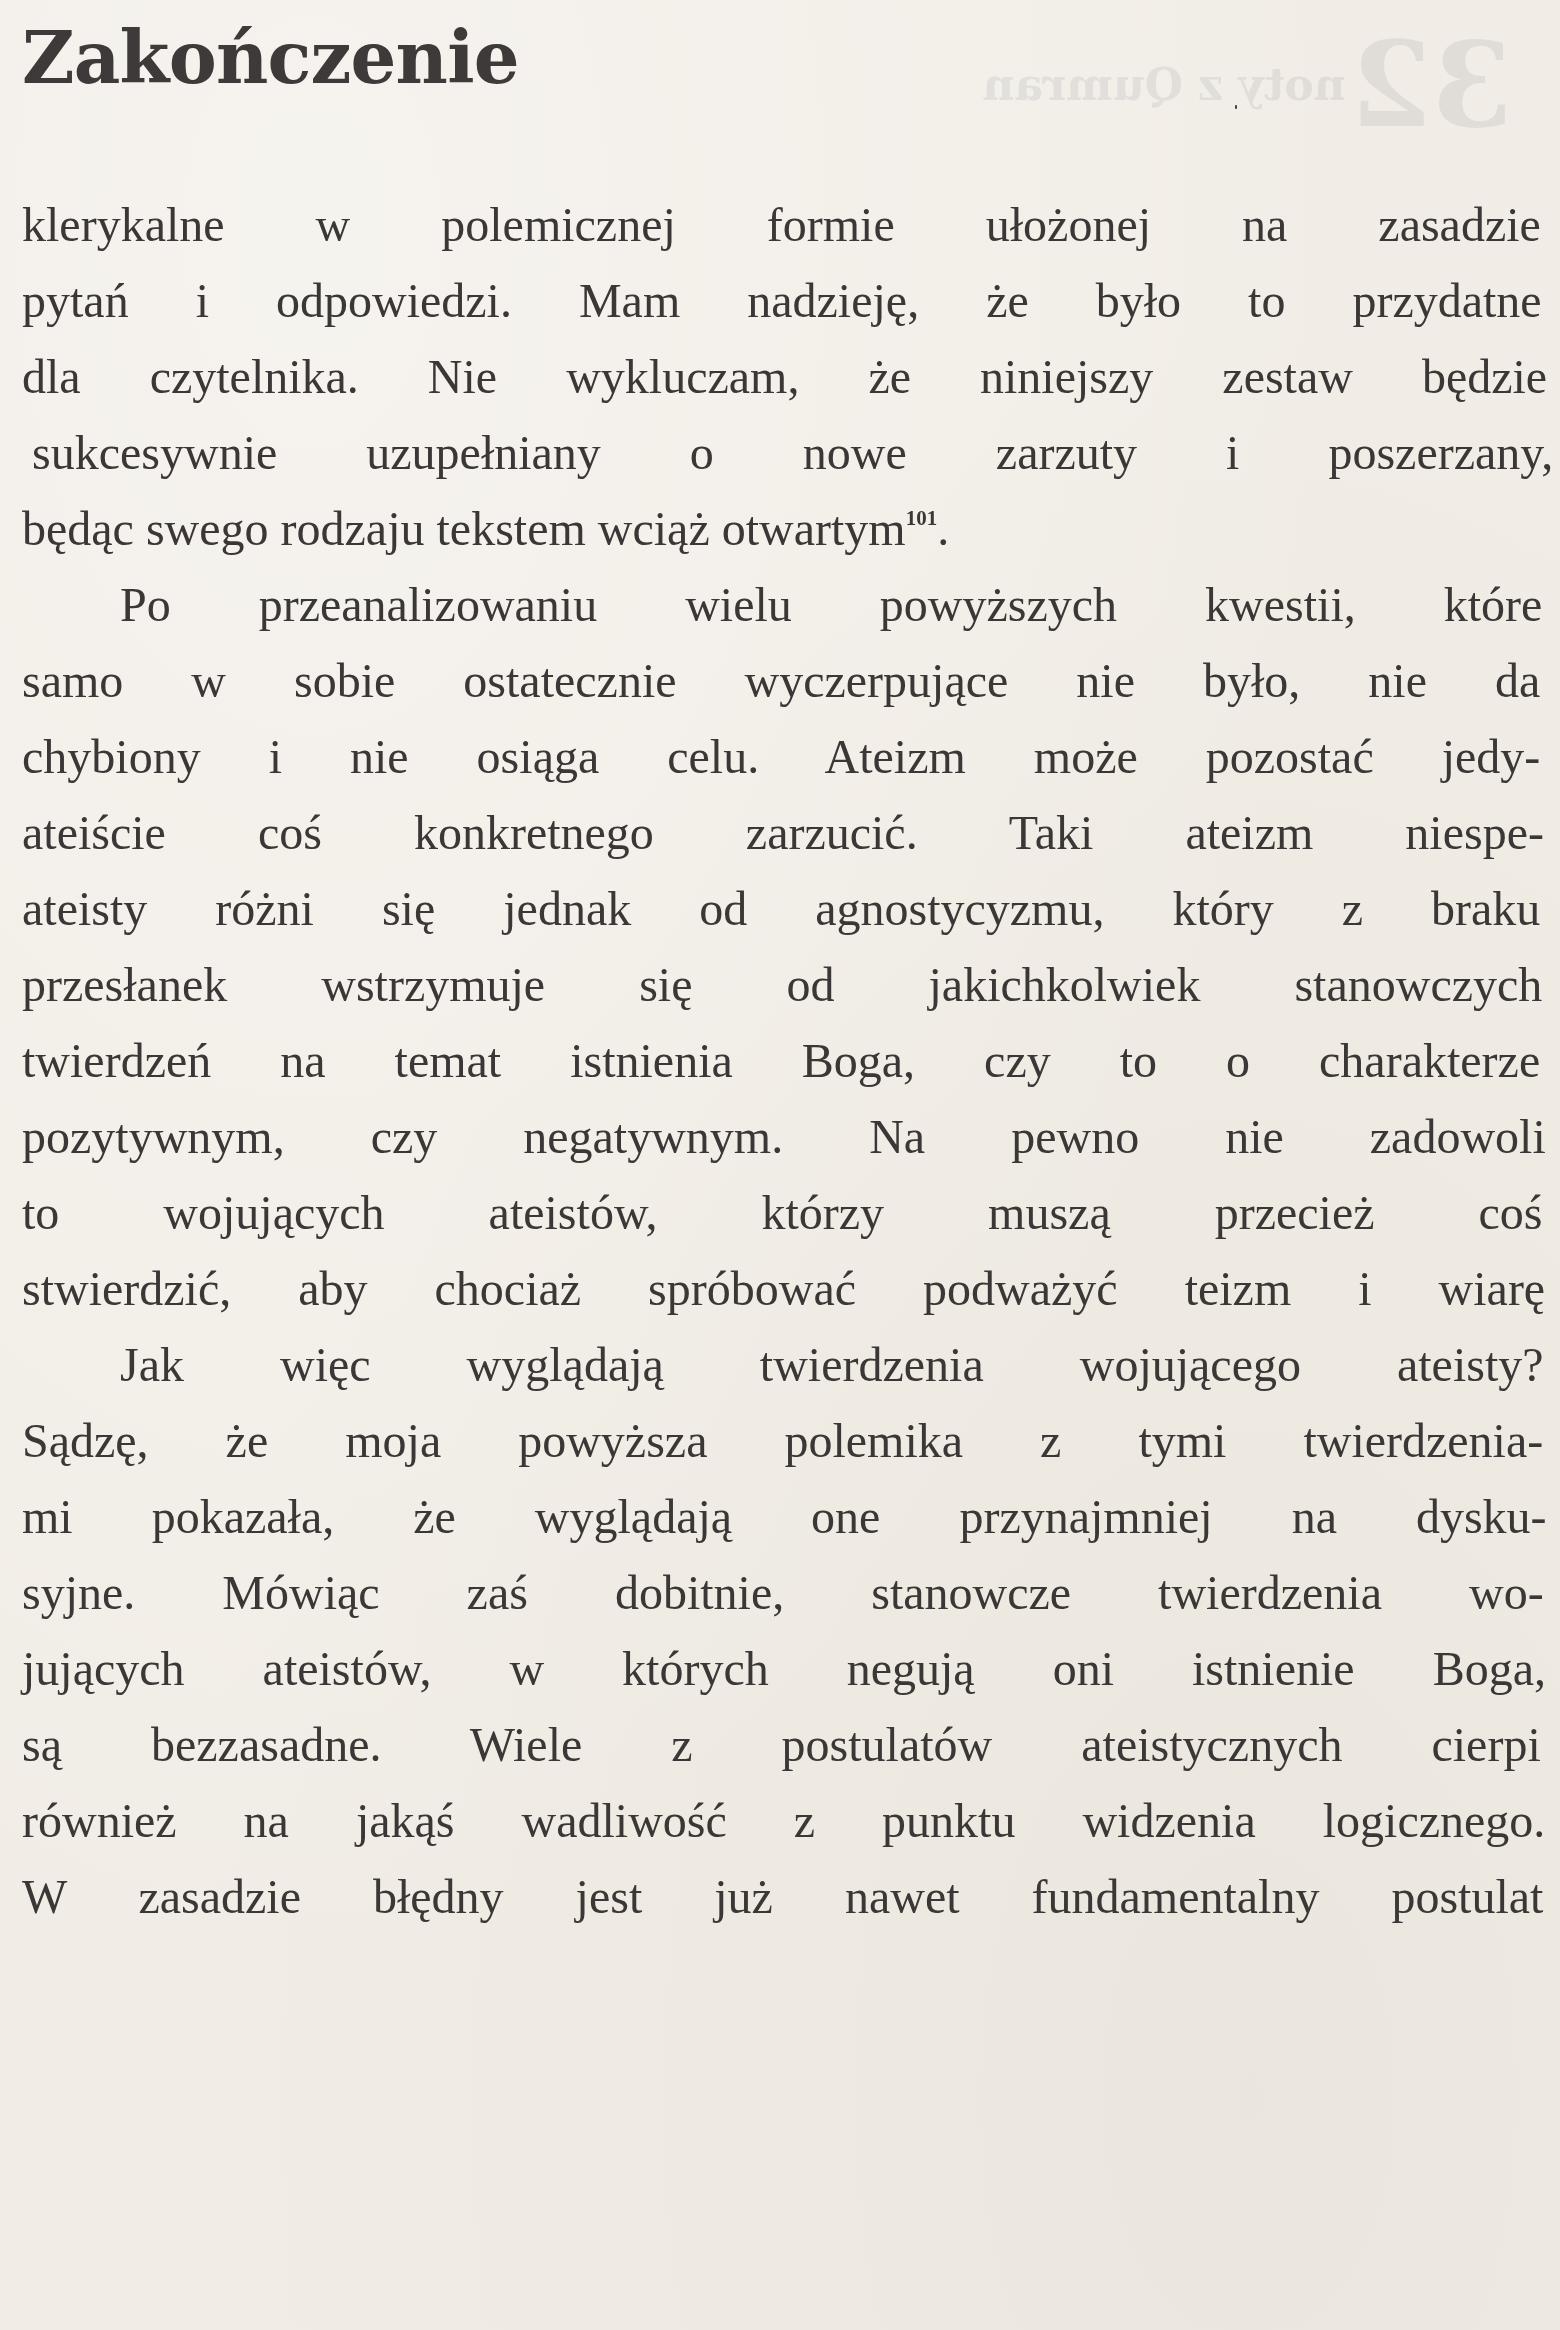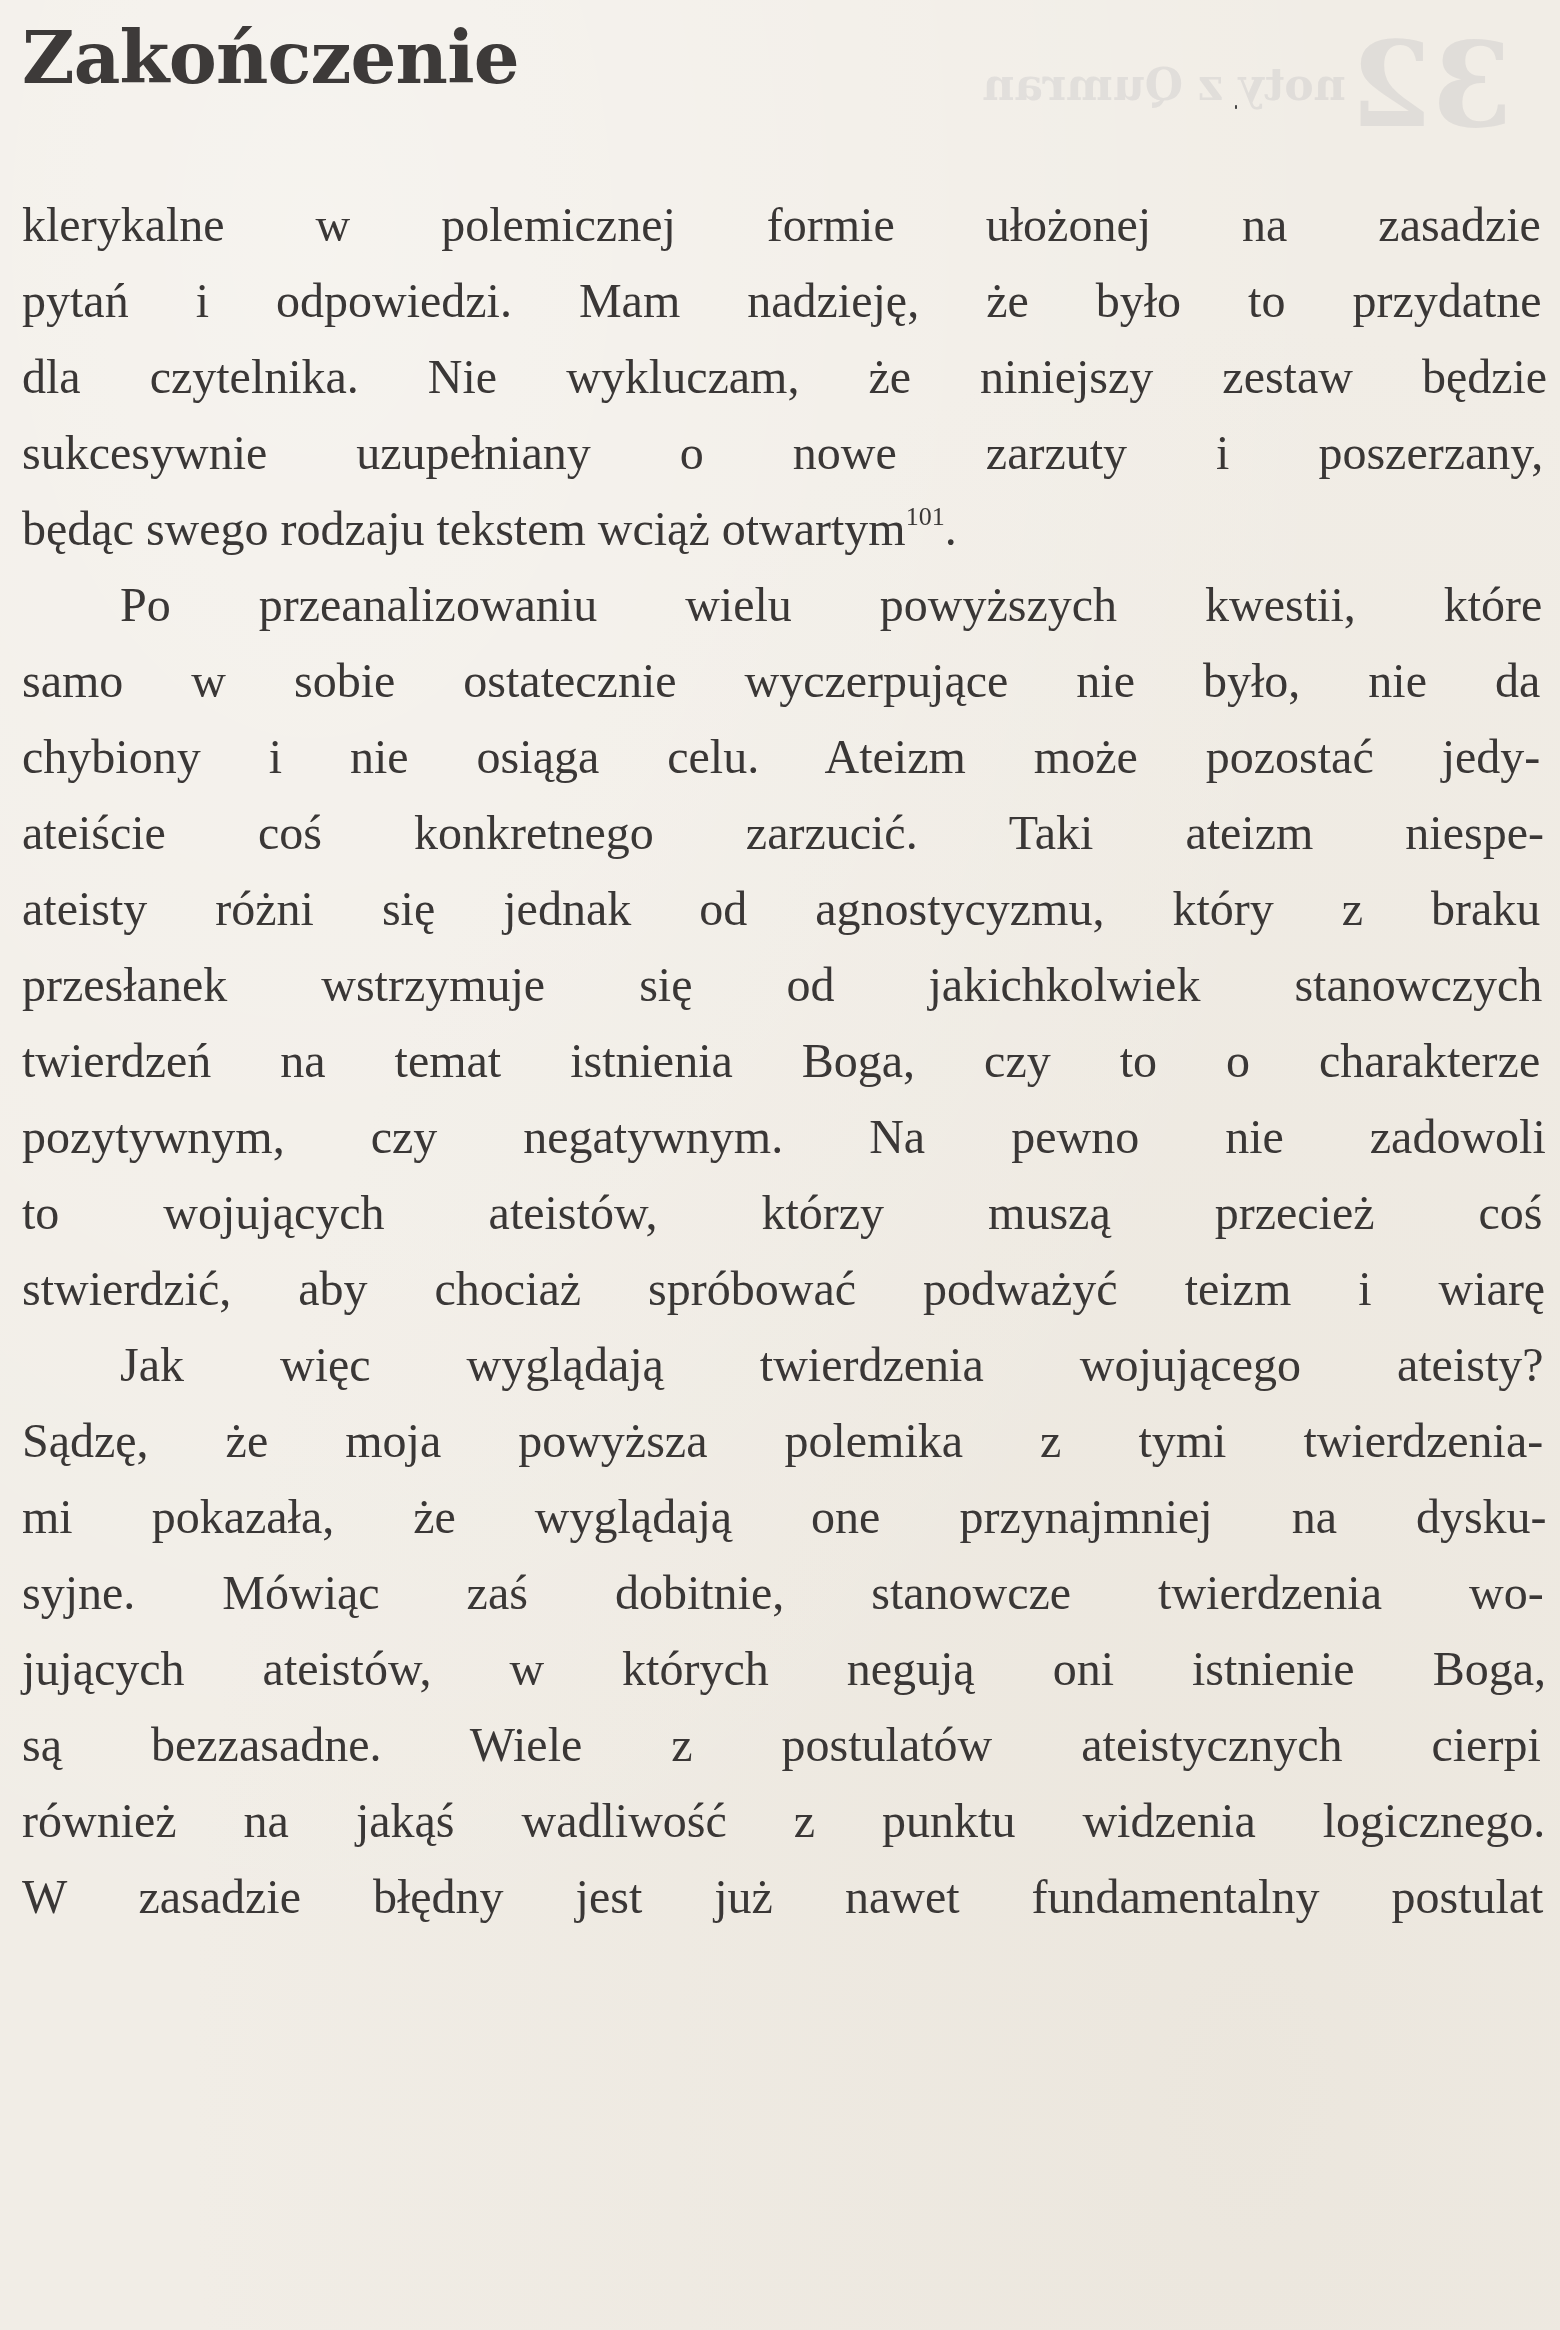--- a/index.html
+++ b/index.html
@@ -81,23 +81,24 @@
     .para .line.last {
       text-align-last: left;
     }
     .para .line.indent {
       padding-left: 98px;
     }
     .para-inner {
       text-indent: 0;
     }
     sup.footnote {
-      font-size: 26px;
+      font-size: 21px;
       vertical-align: 20px;
       line-height: 0;
+      font-weight: bold;
     }
     .speck {
       position: absolute;
       width: 2.3px;
       height: 3.9px;
       background: #444;
       border-radius: 0.8px;
     }
   </style>
 </head>
@@ -111,21 +112,21 @@
   </div>
 
   <h1 class="title">Zakończenie</h1>
 
   <div class="body-text">
 
     <p class="para para-inner">
       <span class="line" style="white-space: nowrap; display: block; text-align-last: left; word-spacing: 79px;">klerykalne w polemicznej formie ułożonej na zasadzie</span>
       <span class="line" style="white-space: nowrap; display: block; text-align-last: left; word-spacing: 55px;">pytań i odpowiedzi. Mam nadzieję, że było to przydatne</span>
       <span class="line" style="white-space: nowrap; display: block; text-align-last: left; word-spacing: 57px;">dla czytelnika. Nie wykluczam, że niniejszy zestaw będzie</span>
-      <span class="line" style="white-space: nowrap; display: block; text-align-last: left; word-spacing: 77px;">sukcesywnie uzupełniany o nowe zarzuty i poszerzany,</span>
+      <span class="line" style="white-space: nowrap; display: block; text-align-last: left; word-spacing: 77px; margin-left: 10px;">sukcesywnie uzupełniany o nowe zarzuty i poszerzany,</span>
       <span class="line last"><span>będąc swego rodzaju tekstem wciąż otwartym</span><sup class="footnote">101</sup><span>.</span></span>
     </p>
 
     <p class="para para-inner">
       <span class="line indent" style="white-space: nowrap; display: block; text-align-last: left; word-spacing: 76px;">Po przeanalizowaniu wielu powyższych kwestii, które</span>
       <span class="line" style="white-space: nowrap; display: block; text-align-last: left; word-spacing: 56px;">samo w sobie ostatecznie wyczerpujące nie było, nie da</span>
       <span class="line" style="white-space: nowrap; display: block; text-align-last: left; word-spacing: 56px;">chybiony i nie osiąga celu. Ateizm może pozostać jedy-</span>
       <span class="line" style="white-space: nowrap; display: block; text-align-last: left; word-spacing: 80px;">ateiście coś konkretnego zarzucić. Taki ateizm niespe-</span>
       <span class="line" style="white-space: nowrap; display: block; text-align-last: left; word-spacing: 56px;">ateisty różni się jednak od agnostycyzmu, który z braku</span>
       <span class="line" style="white-space: nowrap; display: block; text-align-last: left; word-spacing: 82px;">przesłanek wstrzymuje się od jakichkolwiek stanowczych</span>

